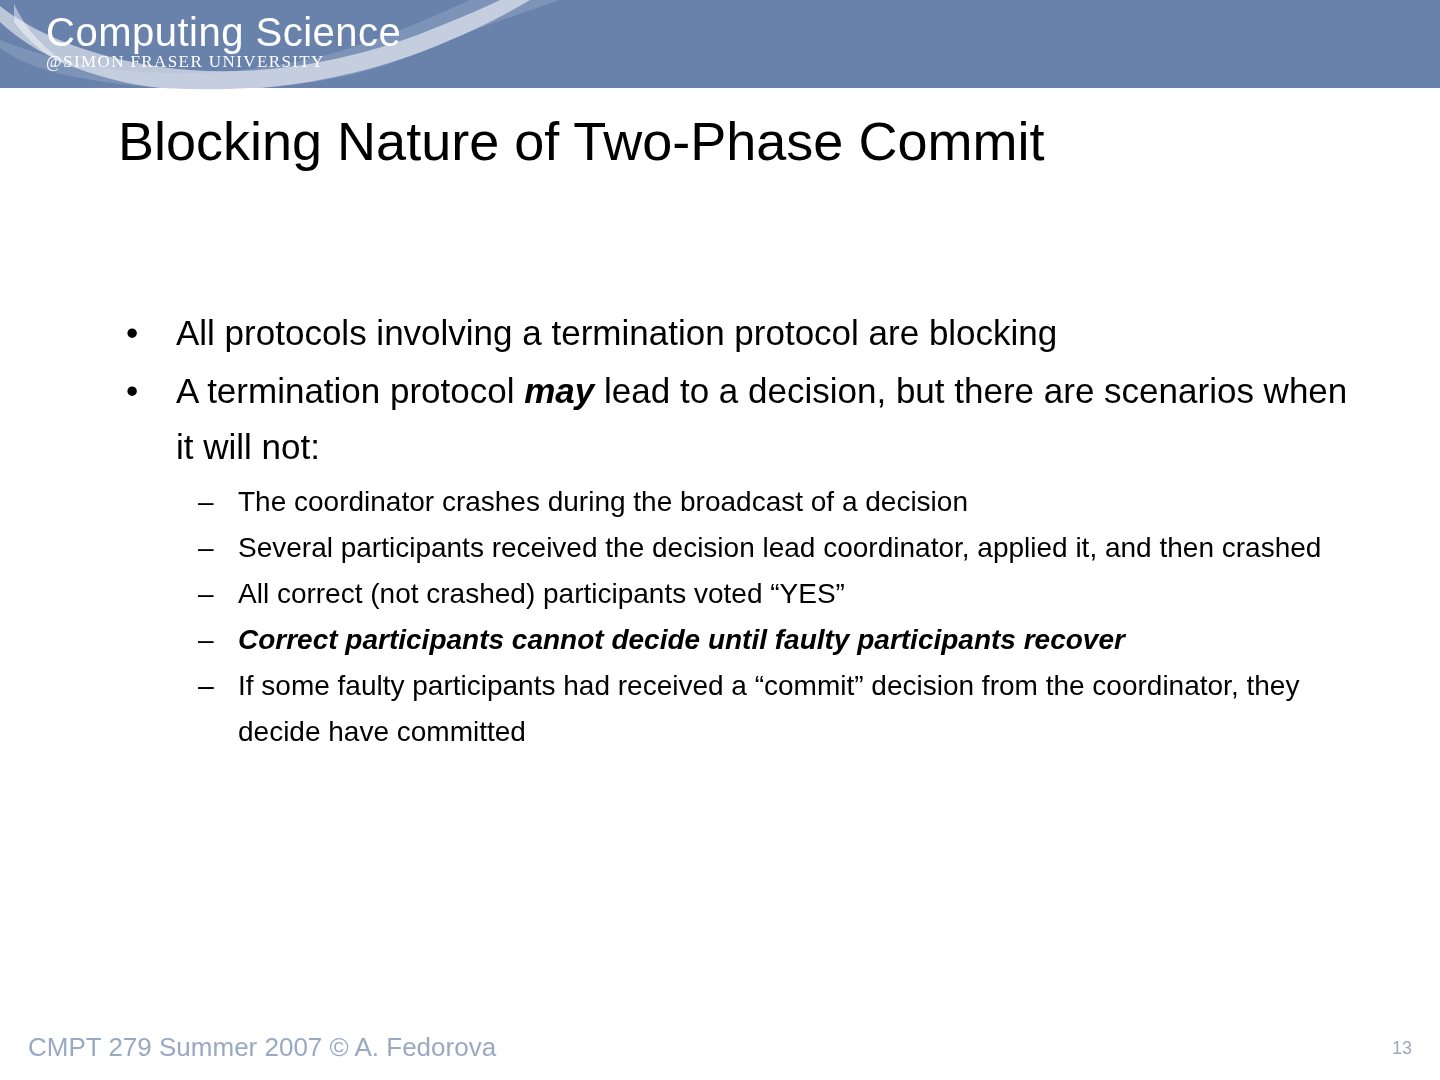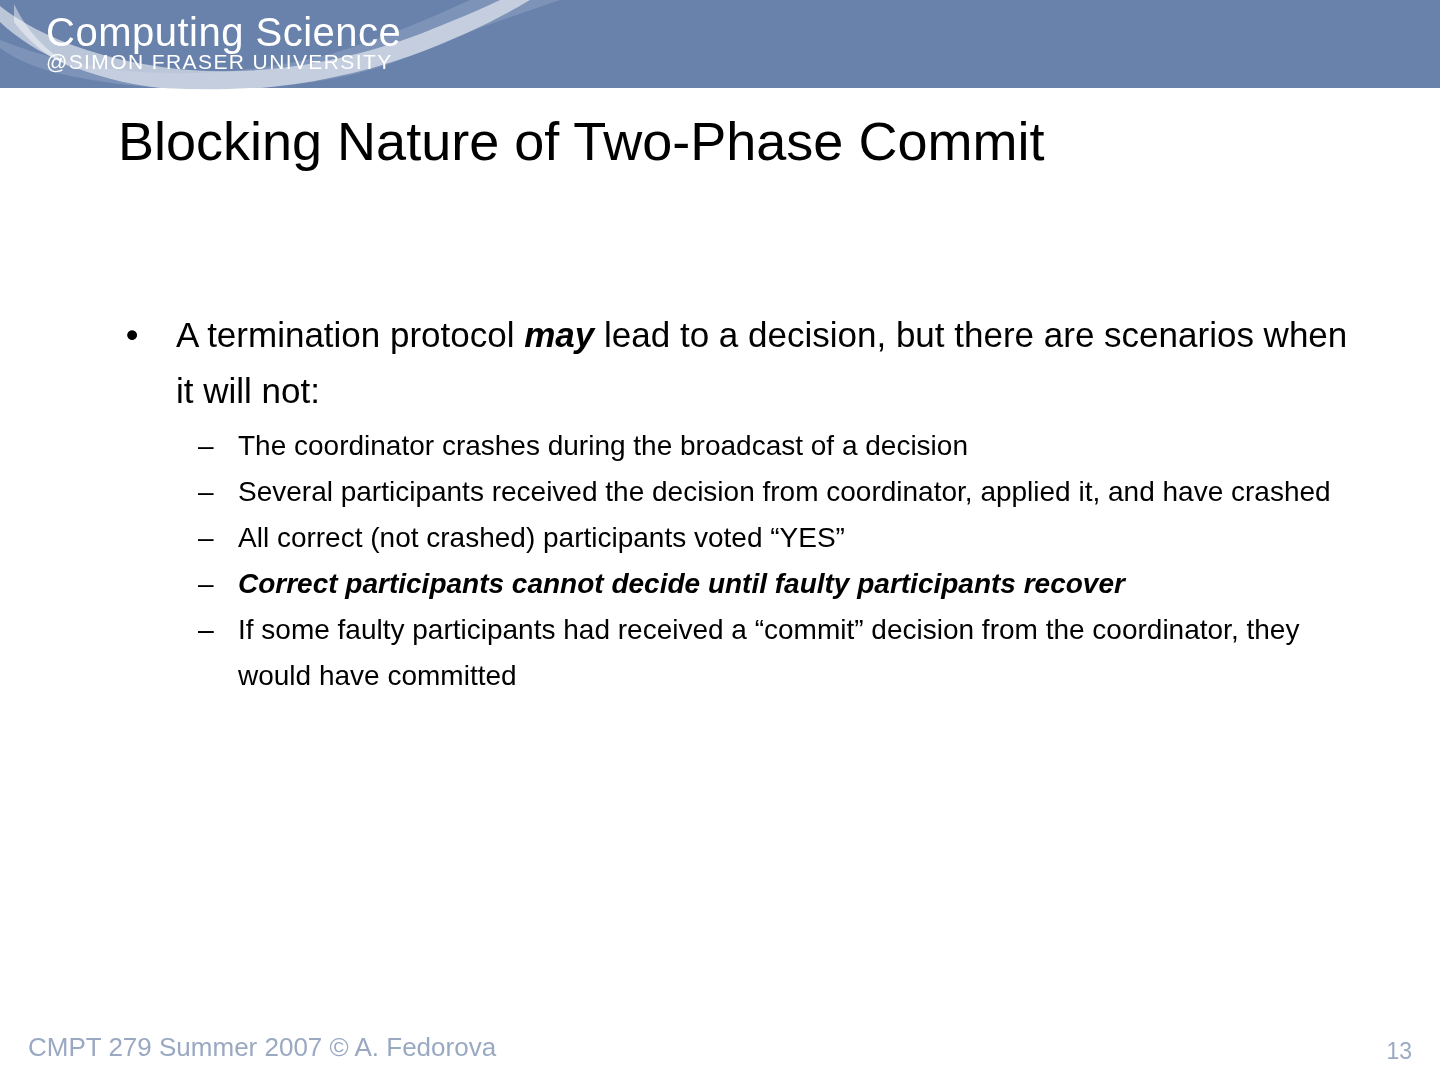--- a/index.html
+++ b/index.html
@@ -40,25 +40,26 @@
     color: #ffffff;
   }
   .logo-title {
     font-size: 40px;
     font-weight: normal;
     letter-spacing: 0.5px;
     line-height: 44px;
     white-space: nowrap;
   }
   .logo-sub {
-    font-size: 21px;
+    font-size: 17px;
     letter-spacing: 1.4px;
     line-height: 20px;
     white-space: nowrap;
     margin-top: -2px;
+    font-family: Liberation Serif, serif;
   }
 
   
   .slide-title {
     position: absolute;
     top: 108px;
     left: 118px;
     width: 1200px;
     color: #000000;
     font-size: 54px;
@@ -128,21 +129,21 @@
     left: 28px;
     top: 1032px;
     font-size: 26px;
     color: #9aa9c2;
     white-space: nowrap;
   }
   .footer-right {
     position: absolute;
     right: 28px;
     top: 1038px;
-    font-size: 23px;
+    font-size: 18px;
     color: #9aa9c2;
     text-align: left;
   }
 </style>
 </head>
 <body>
 
 <div class="header-band"></div>
 
 <div class="header-swoosh">
@@ -159,49 +160,50 @@
   <div class="logo-sub">@SIMON FRASER UNIVERSITY</div>
 </div>
 
 <div class="slide-title">Blocking Nature of Two-Phase Commit</div>
 
 <div class="slide-body">
   <ul class="lvl1">
 
     <li>
       <span class="bullet">•</span>
+      <span>All protocols involving a termination protocol are blocking</span>
     </li>
 
     <li>
       <span class="bullet">•</span>
       <span>A termination protocol </span><span class="italic">may</span><span> lead to a decision, but there are scenarios when it will not:</span>
 
       <ul class="lvl2">
         <li>
           <span class="dash">–</span>
           <span>The coordinator crashes during the broadcast of a decision</span>
         </li>
         <li>
           <span class="dash">–</span>
-          <span>Several participants received the decision from coordinator, applied it, and have crashed</span>
+          <span>Several participants received the decision lead coordinator, applied it, and then crashed</span>
         </li>
         <li>
           <span class="dash">–</span>
           <span>All correct (not crashed) participants voted “YES”</span>
         </li>
         <li>
           <span class="dash">–</span>
           <span class="italic-bold">Correct participants cannot decide until faulty participants recover</span>
         </li>
         <li>
           <span class="dash">–</span>
         </li>
         <li>
           <span class="dash">–</span>
-          <span>If some faulty participants had received a “commit” decision from the coordinator, they would have committed</span>
+          <span>If some faulty participants had received a “commit” decision from the coordinator, they decide have committed</span>
         </li>
       </ul>
     </li>
 
   </ul>
 </div>
 
 <div class="footer-left">CMPT 279 Summer 2007  © A. Fedorova</div>
 <div class="footer-right">13</div>
 

